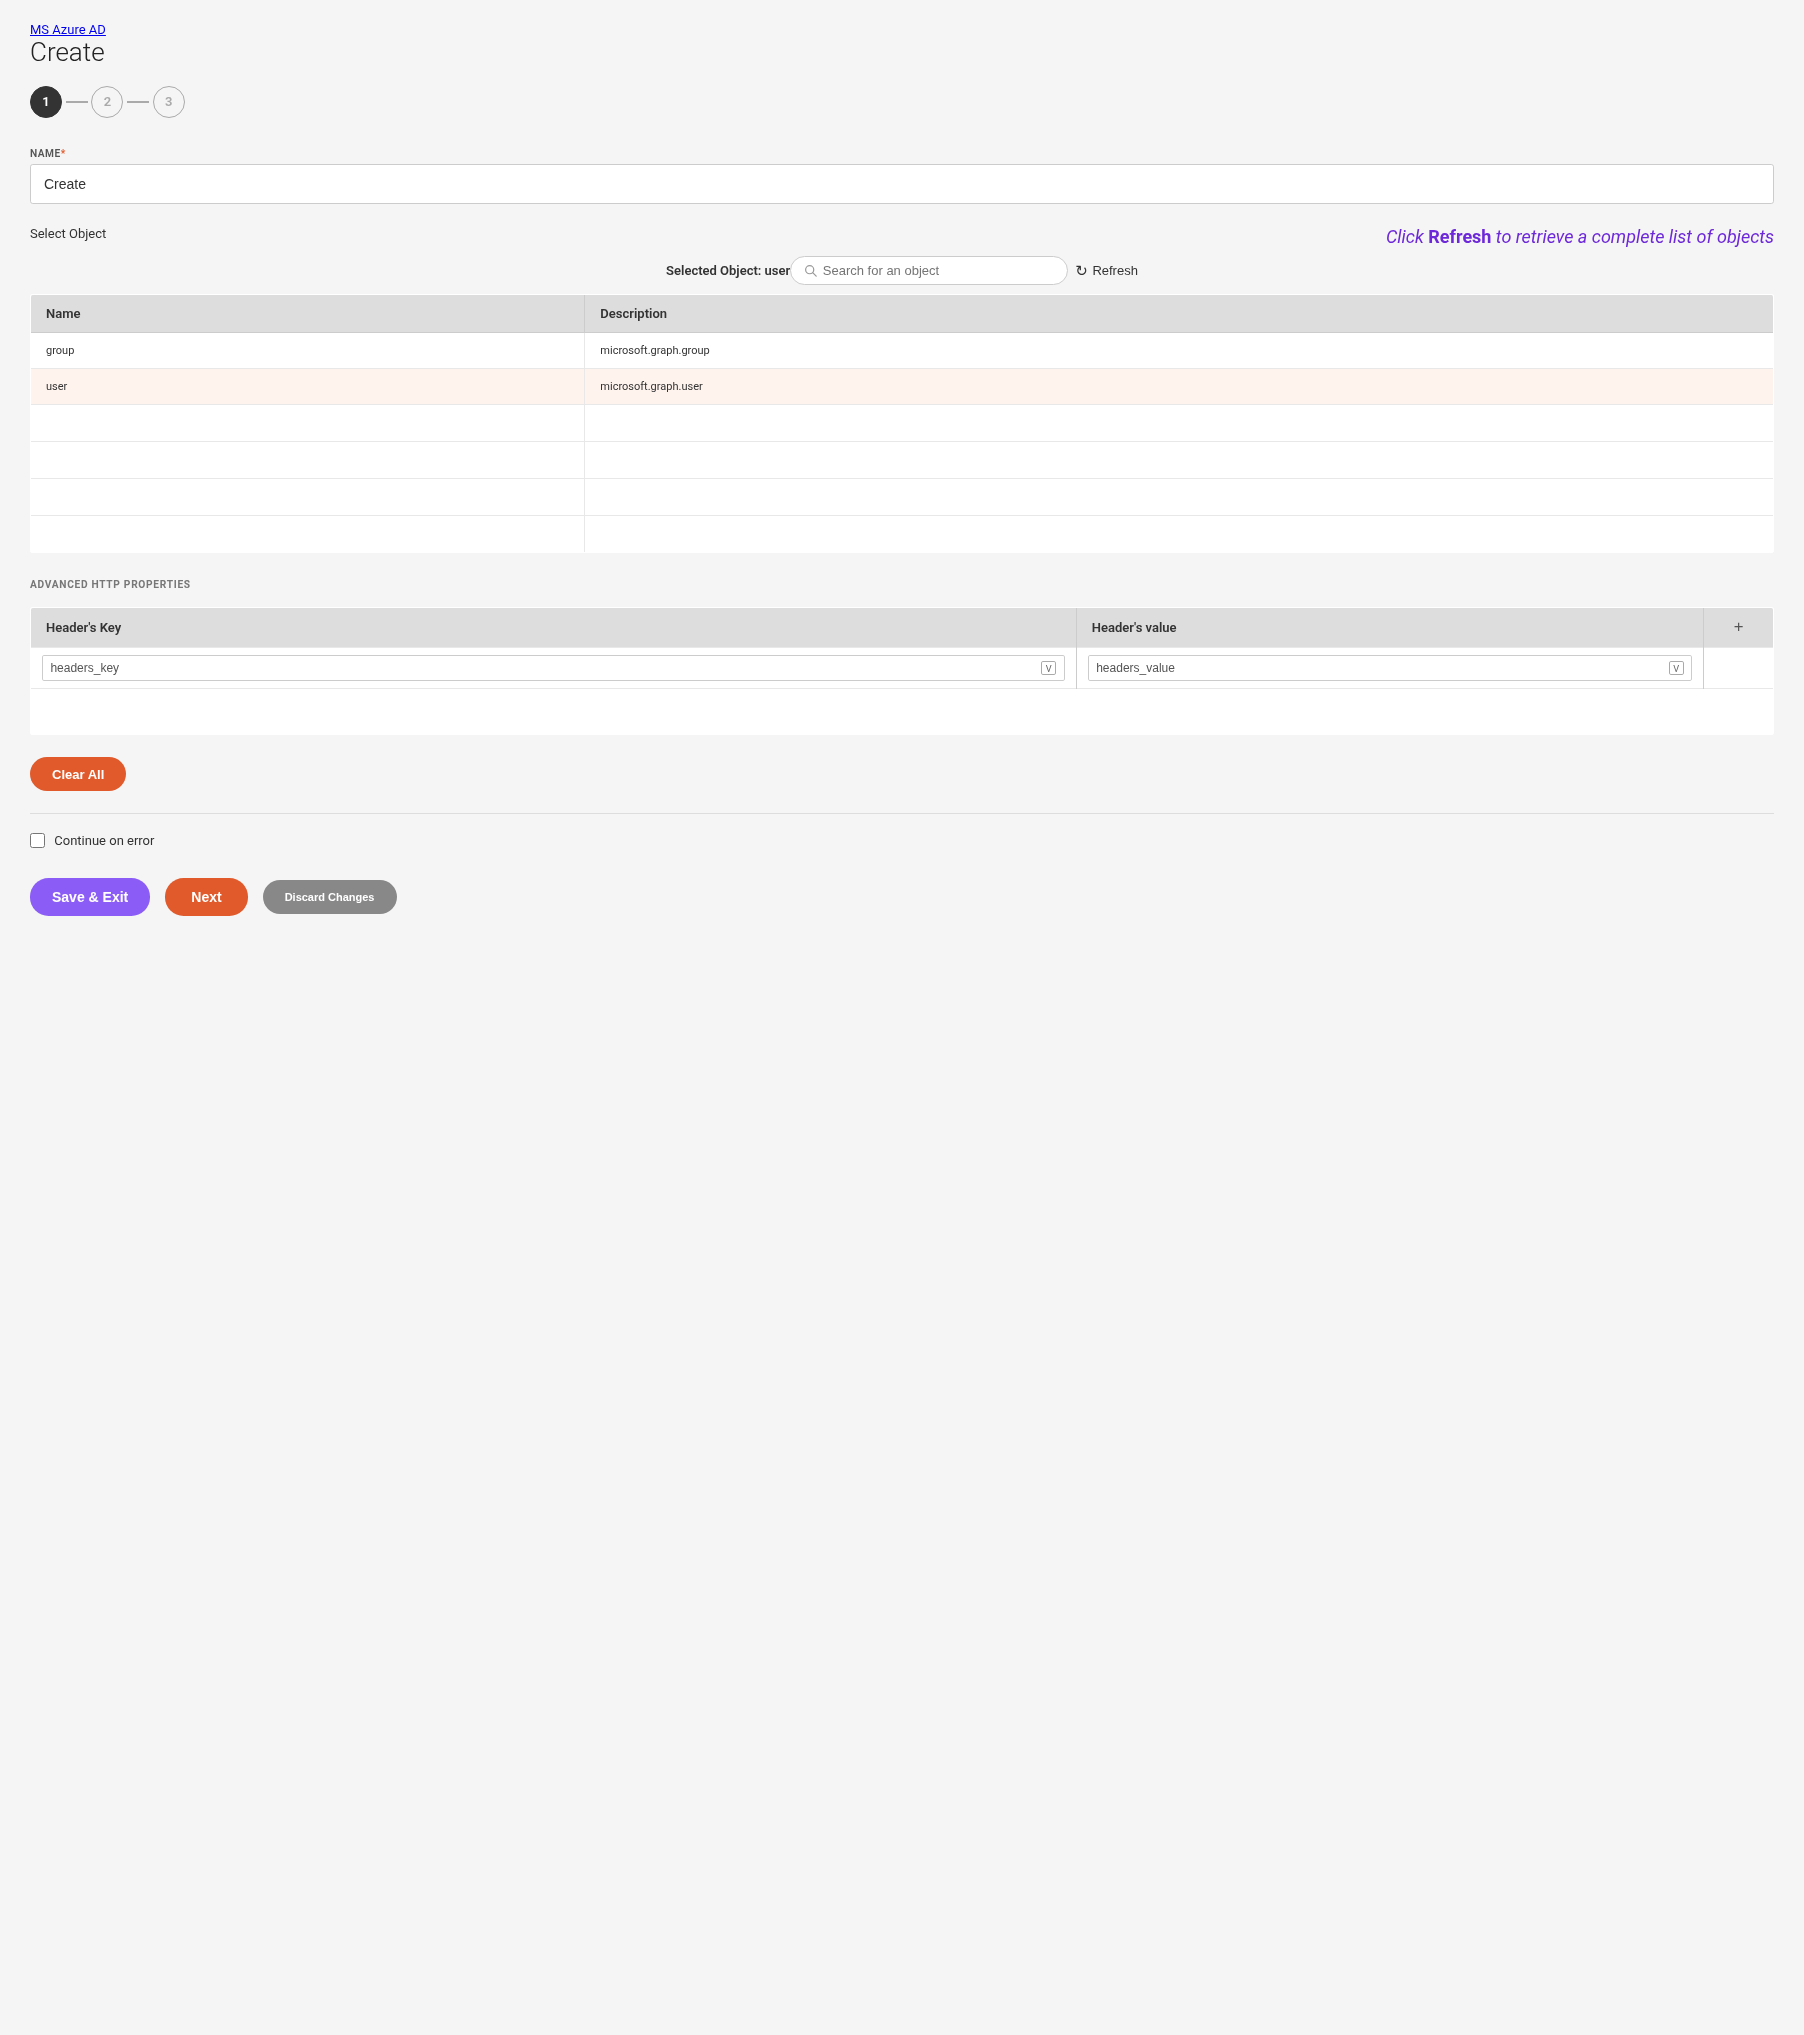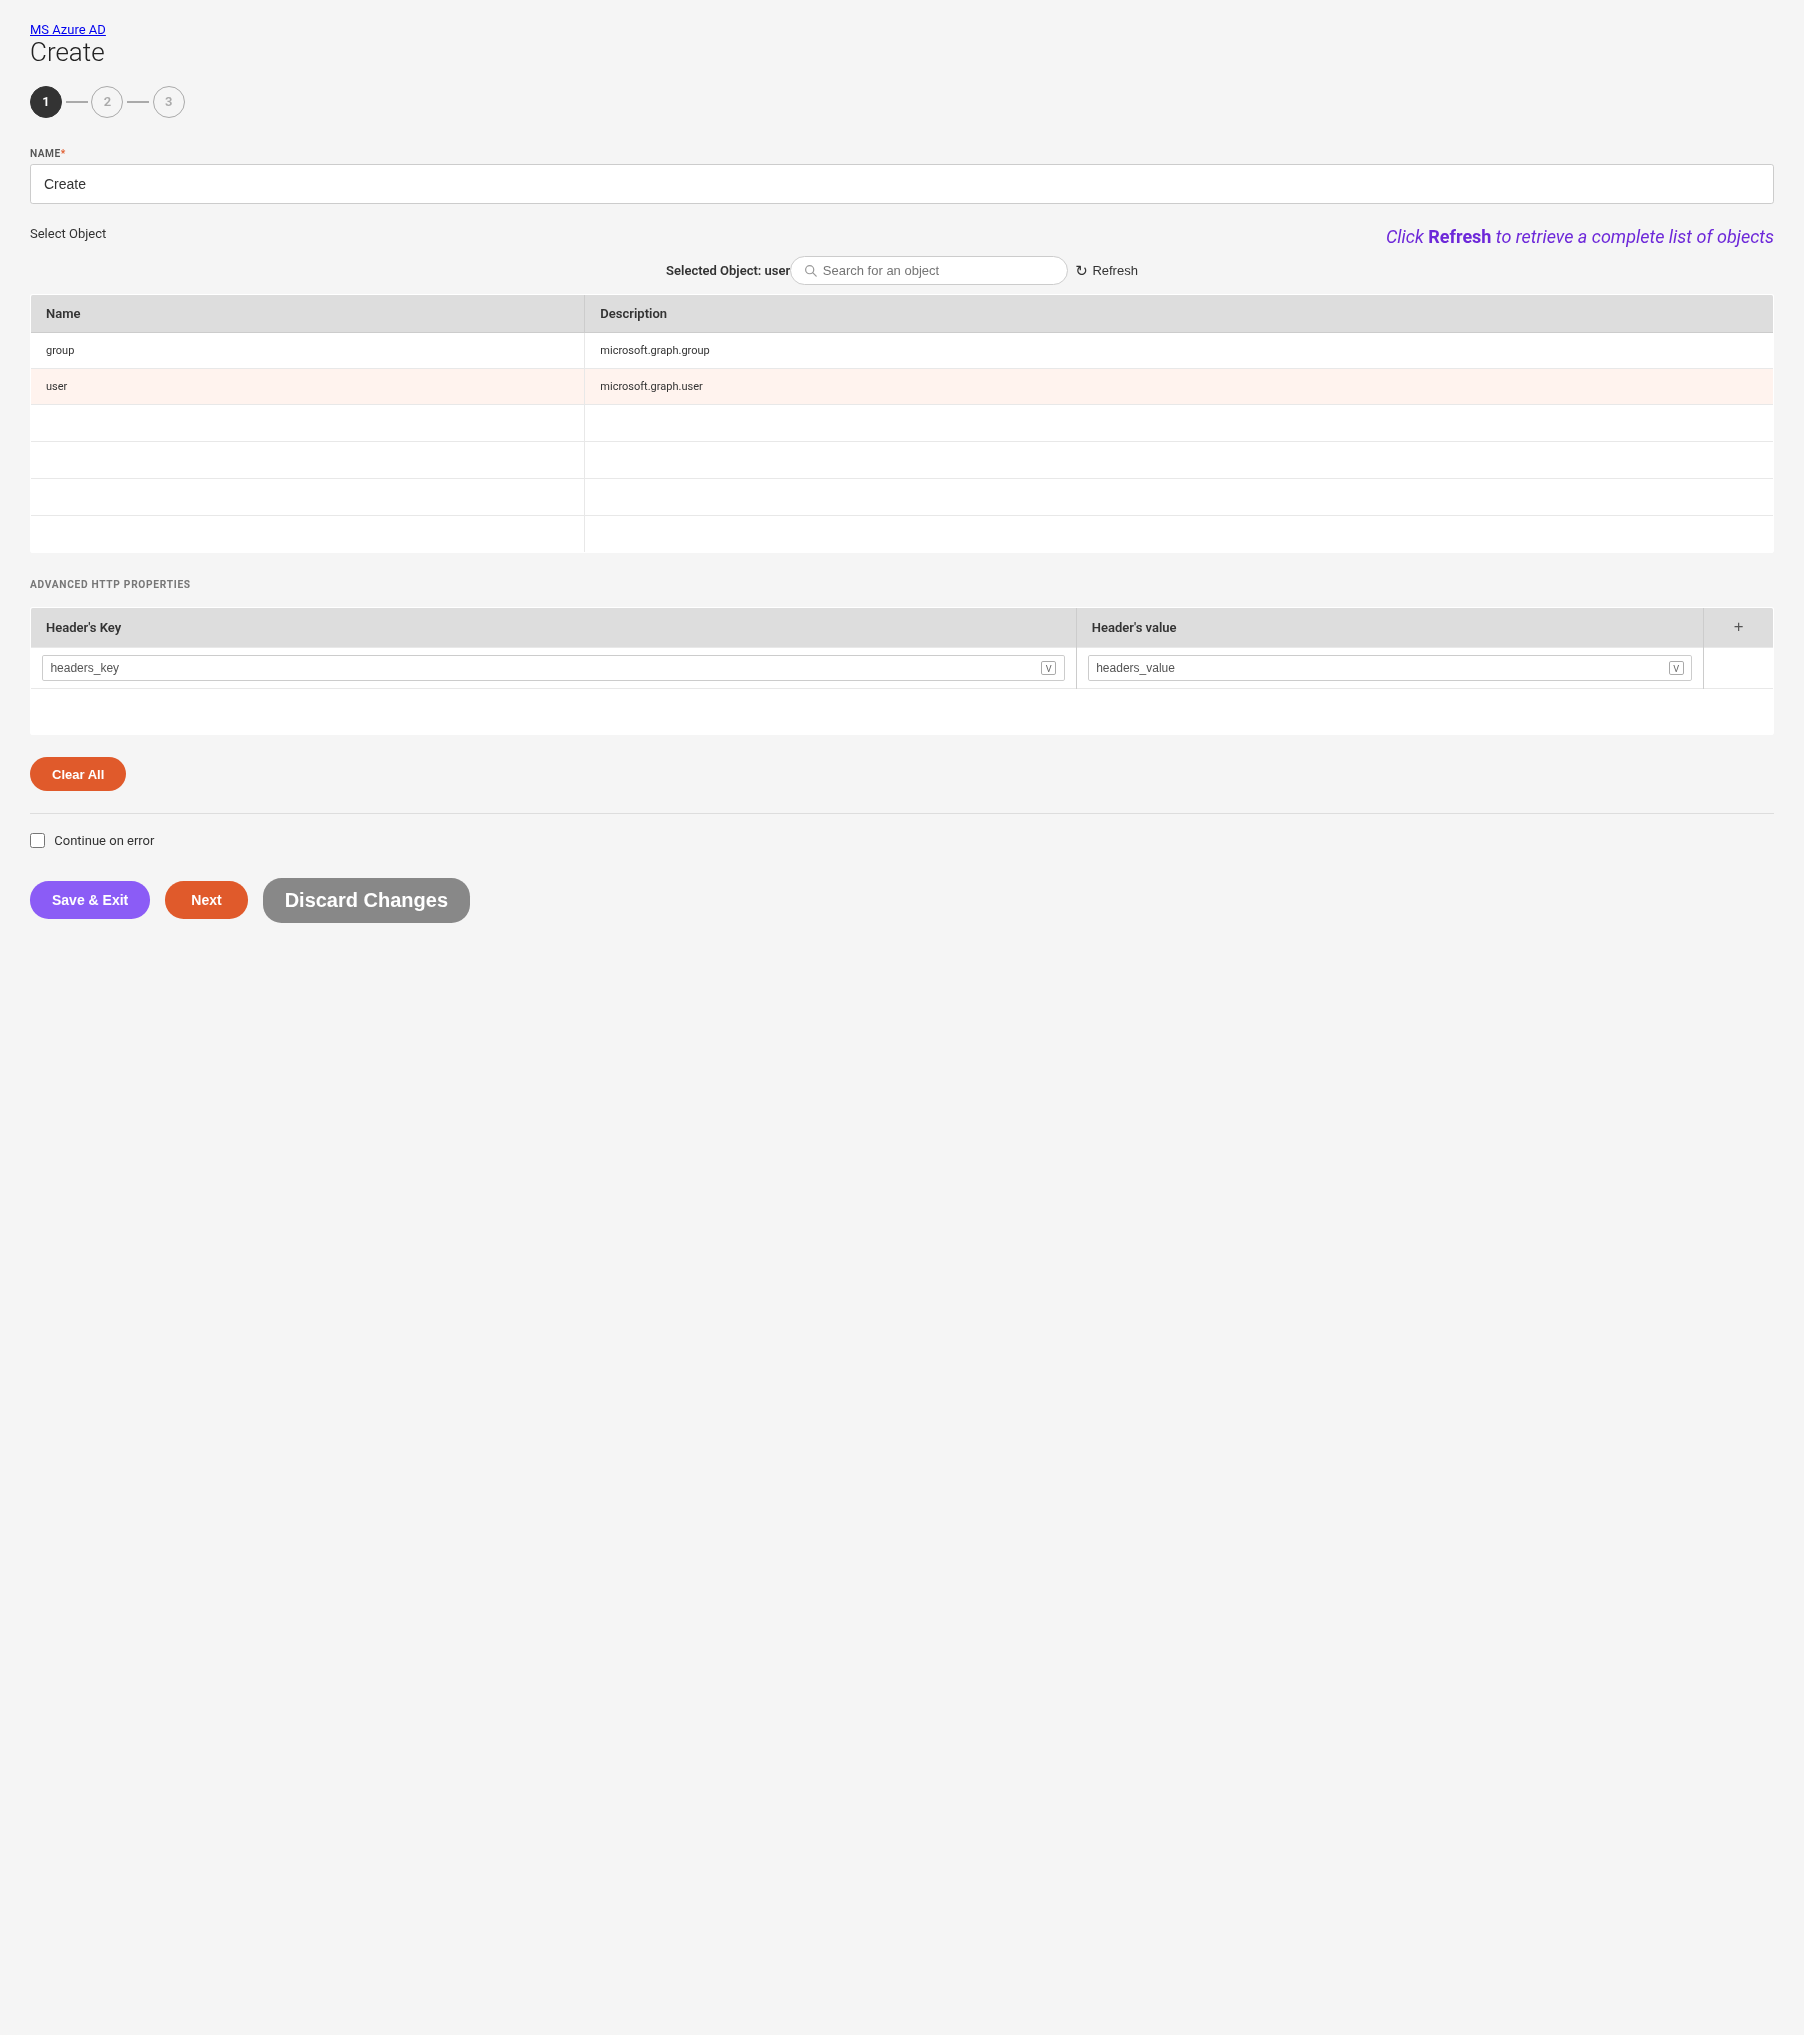--- a/index.html
+++ b/index.html
@@ -287,21 +287,21 @@
       font-size: 14px;
       font-weight: 600;
       cursor: pointer;
     }
     .btn-discard {
       background: #888;
       color: #fff;
       border: none;
       border-radius: 18.6px;
       padding: 11px 22px;
-      font-size: 20px;
+      font-size: 11px;
       font-weight: 600;
       cursor: pointer;
     }
     .divider { border: none; border-top: 0.9px solid #ddd; margin: 18.6px 0; }
   </style>
 </head>
 <body>
 
 <div>
   <a href="#">MS Azure AD</a>

